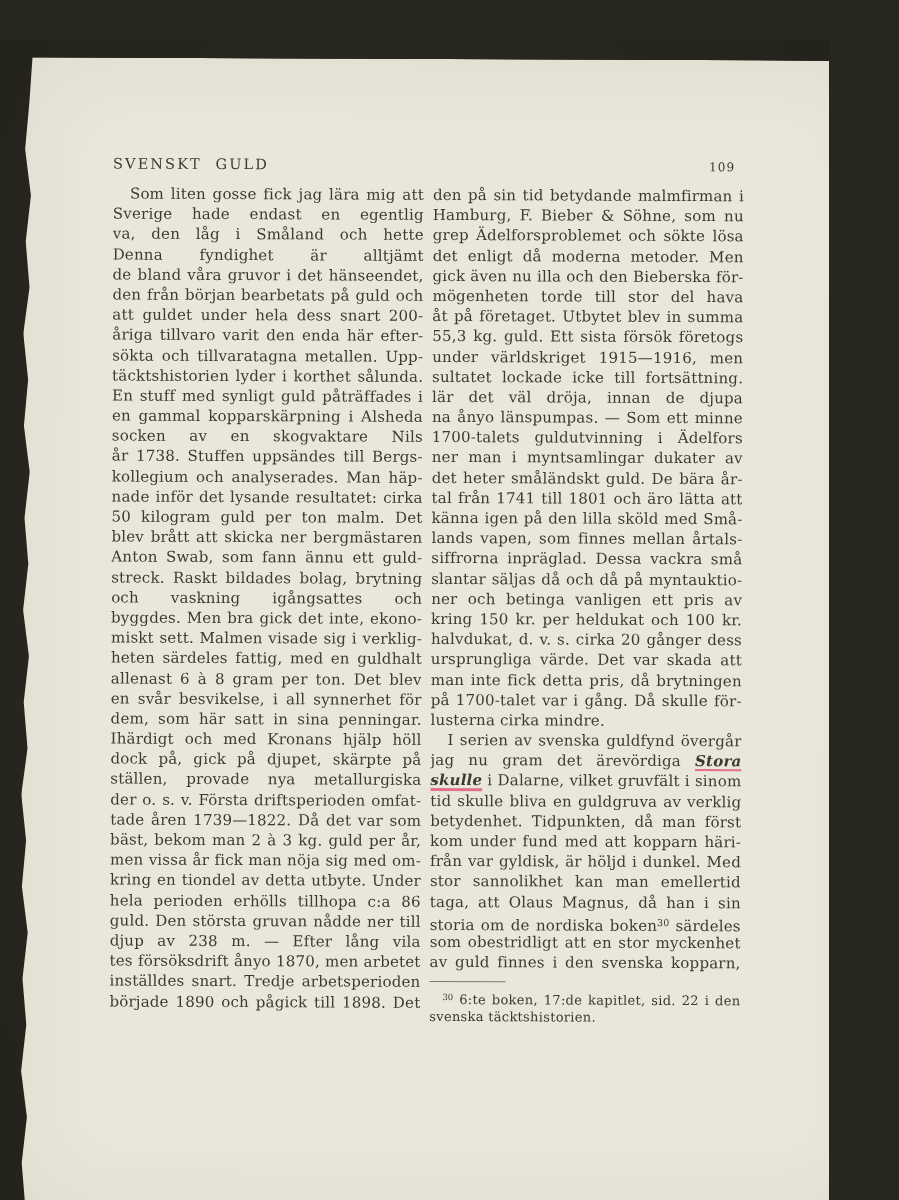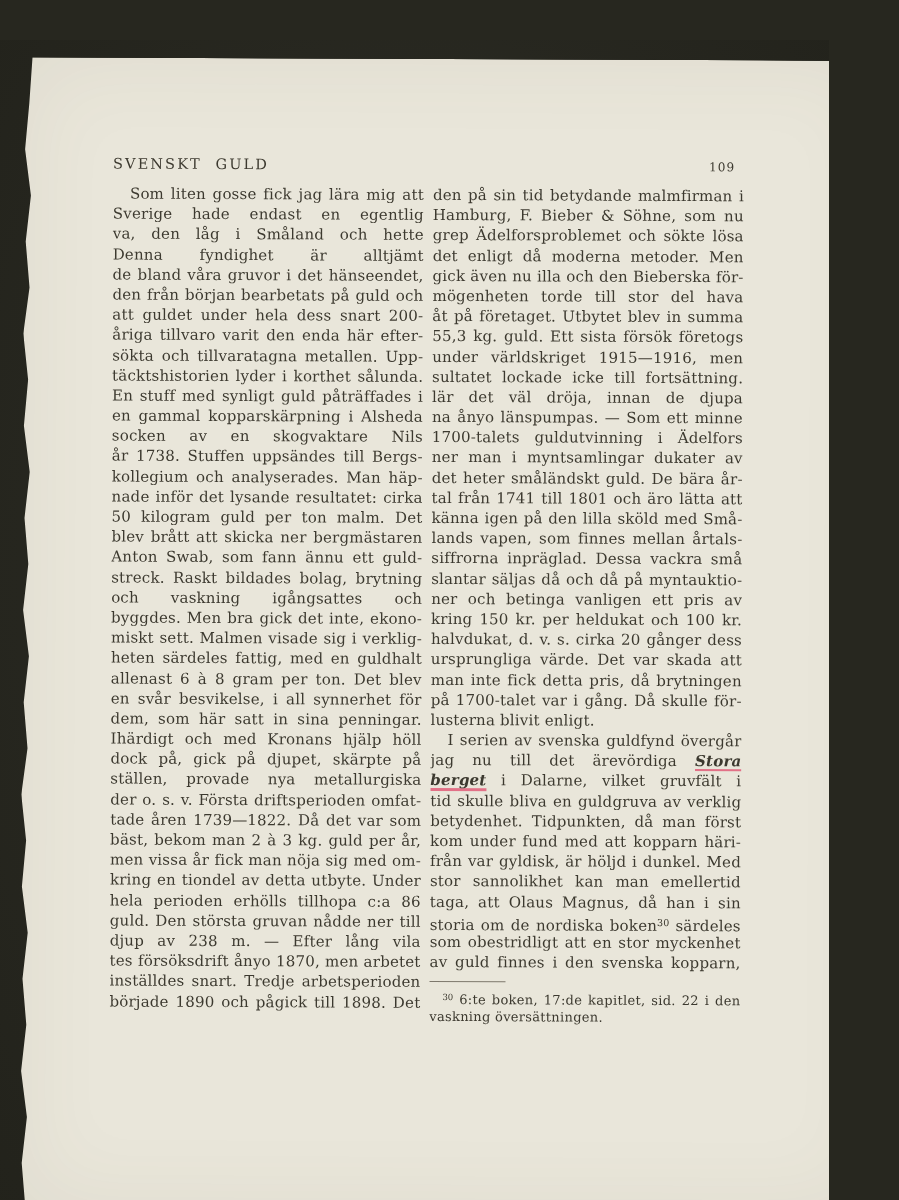--- a/index.html
+++ b/index.html
@@ -152,35 +152,35 @@
           <div class="tline"><span>känna igen på den lilla sköld med Små-</span></div>
           <div class="tline"><span>lands vapen, som finnes mellan årtals-</span></div>
           <div class="tline"><span>siffrorna inpräglad. Dessa vackra små</span></div>
           <div class="tline"><span>slantar säljas då och då på myntauktio-</span></div>
           <div class="tline"><span>ner och betinga vanligen ett pris av om-</span></div>
           <div class="tline"><span>kring 150 kr. per heldukat och 100 kr. per</span></div>
           <div class="tline"><span>halvdukat, d. v. s. cirka 20 gånger dess</span></div>
           <div class="tline"><span>ursprungliga värde. Det var skada att</span></div>
           <div class="tline"><span>man inte fick detta pris, då brytningen</span></div>
           <div class="tline"><span>på 1700-talet var i gång. Då skulle för-</span></div>
-          <div class="tline end"><span>lusterna blivit enligt.</span></div>
+          <div class="tline end"><span>lusterna cirka mindre.</span></div>
           <div class="tline ind"><span>I serien av svenska guldfynd övergår</span></div>
-          <div class="tline"><span>jag nu till det ärevördiga </span><span class="it hl">Stora Koppar-</span></div>
-          <div class="tline"><span class="it hl">berget</span><span> i Dalarne, vilket gruvfält i sinom</span></div>
+          <div class="tline"><span>jag nu gram det ärevördiga </span><span class="it hl">Stora Koppar-</span></div>
+          <div class="tline"><span class="it hl">skulle</span><span> i Dalarne, vilket gruvfält i sinom</span></div>
           <div class="tline"><span>tid skulle bliva en guldgruva av verklig</span></div>
           <div class="tline"><span>betydenhet. Tidpunkten, då man först</span></div>
           <div class="tline"><span>kom under fund med att kopparn häri-</span></div>
           <div class="tline"><span>från var gyldisk, är höljd i dunkel. Med</span></div>
           <div class="tline"><span>stor sannolikhet kan man emellertid an-</span></div>
           <div class="tline"><span>taga, att Olaus Magnus, då han i sin Hi-</span></div>
           <div class="tline"><span>storia om de nordiska boken</span><span class="sup">30</span><span> särdeles</span></div>
           <div class="tline"><span>som obestridligt att en stor myckenhet</span></div>
           <div class="tline"><span>av guld finnes i den svenska kopparn, när-</span></div>
         </div>
       <div class="footnote-rule"></div>
       <div class="footnote">
           <div class="tline ind"><span class="sup">30</span><span> 6:te boken, 17:de kapitlet, sid. 22 i den</span></div>
-          <div class="tline end"><span>vaskning översättningen.</span></div>
+          <div class="tline end"><span>svenska täcktshistorien.</span></div>
         </div>
     </div>
 
   </div>
 </div>
 
 </body></html>

